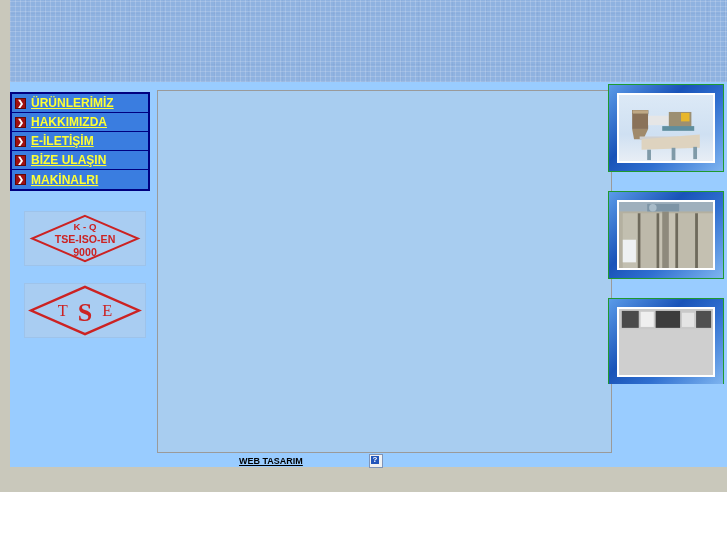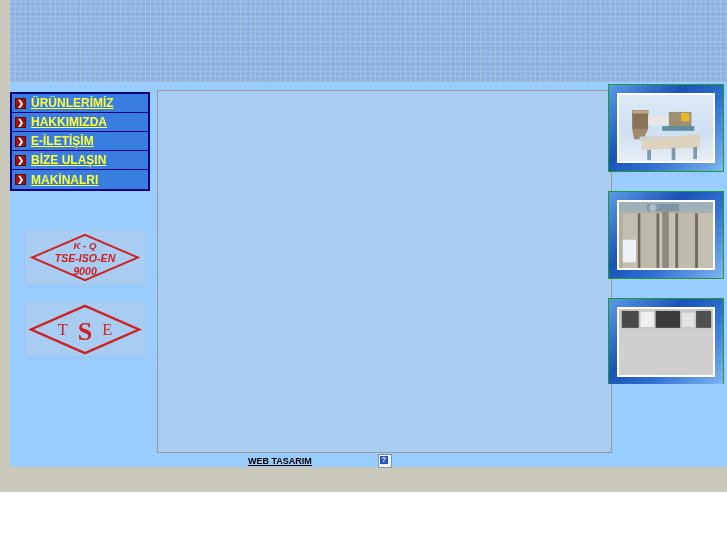--- a/index.html
+++ b/index.html
@@ -112,21 +112,21 @@
   .cert-box {
     width: 122px;
     height: 55px;
     margin-top: 17px;
     margin-left: 14px;
     background: #a9cdf2;
     border: 1px solid #9ec3ea;
     position: relative;
     box-sizing: border-box;
   }
-  #cert-iso { margin-top: 39px; font-style: italic; }
+  #cert-iso { margin-top: 20px; }
   .cert-svg { display: block; width: 100%; height: 100%; }
 
   
   #content-panel {
     position: absolute;
     left: 147px; top: 8px;
     width: 455px;
     height: 363px;
     background: #a8cdf0;
     border: 1px solid #9a9a9a;
@@ -157,21 +157,21 @@
     border: 2px solid #ffffff;
     box-sizing: border-box;
     overflow: hidden;
     position: relative;
   }
   .photo-svg { display: block; width: 100%; height: 100%; }
 
   
   #footer {
     position: absolute;
-    left: 156px; top: 372px;
+    left: 147px; top: 372px;
     width: 455px;
     height: 13px;
     display: flex;
     align-items: center;
   }
   #footer-spacer { width: 82px; flex: 0 0 auto; }
   #web-tasarim {
     color: #000000;
     font-size: 9px;
     font-weight: bold;

